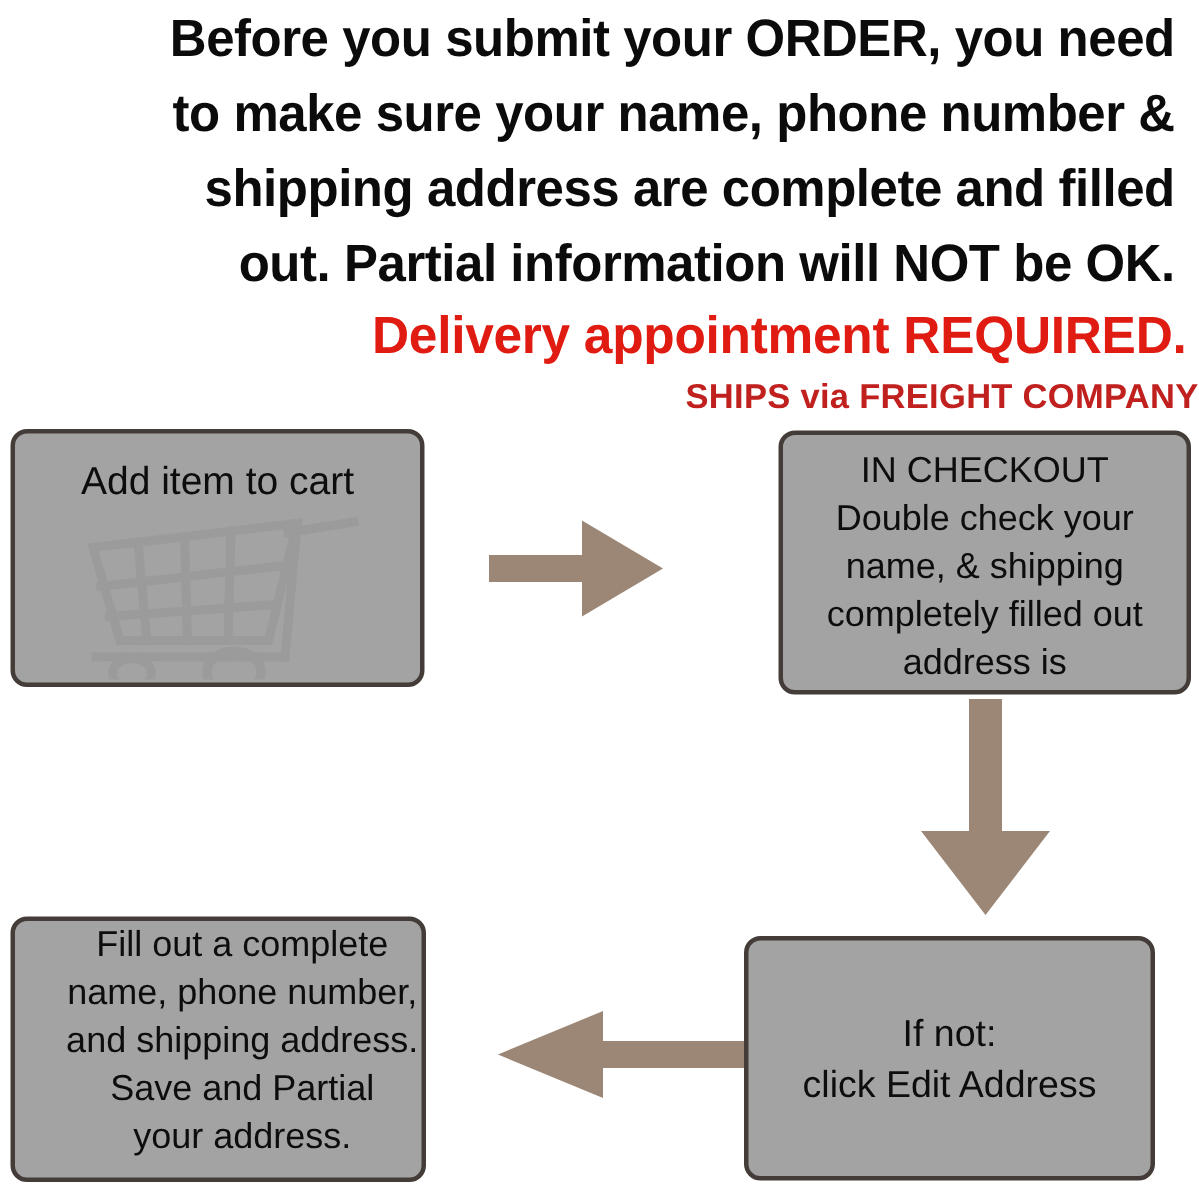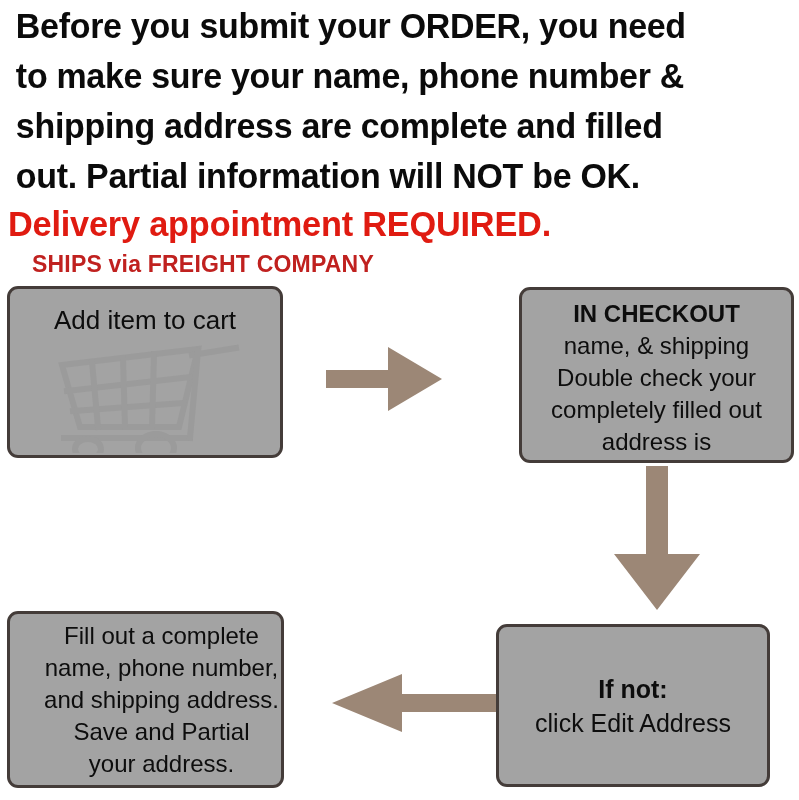--- a/index.html
+++ b/index.html
@@ -18,21 +18,21 @@
     background: #ffffff;
     overflow: hidden;
   }
 
   
   .header-block {
     position: absolute;
     left: 0;
     top: 0;
     width: 799px;
-    text-align: left;
+    text-align: right;
   }
   .headline {
     font-family: "Liberation Sans", sans-serif;
     font-weight: bold;
     font-size: 35px;
     line-height: 48px;
     color: #0b0b0b;
     letter-spacing: -0.3px;
     padding: 2px 4px 0 4px;
     transform: scaleX(0.97);
@@ -74,21 +74,21 @@
     text-align: center;
     color: #0d0d0d;
   }
   .box-line {
     font-family: "Liberation Sans", sans-serif;
     font-size: 25px;
     line-height: 34px;
     white-space: nowrap;
   }
   .box-line.bold {
-    font-weight: bold;
+    font-weight: normal;
   }
 
   #box-add-cart {
     left: 7px;
     top: 286px;
     width: 276px;
     height: 172px;
     justify-content: flex-start;
     padding-top: 14px;
   }
@@ -102,21 +102,21 @@
     justify-content: flex-start;
     padding-top: 8px;
   }
   #box-in-checkout .box-line { font-size: 24px; line-height: 32px; }
 
   #box-fill-out {
     left: 7px;
     top: 611px;
     width: 277px;
     height: 177px;
-    justify-content: center;
+    justify-content: flex-start;
     padding-left: 32px;
   }
   #box-fill-out .box-line { font-size: 24px; line-height: 32px; }
 
   #box-if-not {
     left: 496px;
     top: 624px;
     width: 274px;
     height: 163px;
     justify-content: center;
@@ -182,22 +182,22 @@
   </div>
 
   <div class="arrow" id="arrow-right-top">
     <svg viewBox="0 0 118 70" width="118" height="70" aria-hidden="true">
       <path d="M 0 26 L 62 26 L 62 3 L 116 35 L 62 67 L 62 44 L 0 44 Z" fill="#9c8776"></path>
     </svg>
   </div>
 
   <div class="flow-box" id="box-in-checkout">
     <div class="box-line bold">IN CHECKOUT</div>
+    <div class="box-line">Double check your</div>
     <div class="box-line">name, &amp; shipping</div>
-    <div class="box-line">Double check your</div>
     <div class="box-line">completely filled out</div>
     <div class="box-line">address is</div>
   </div>
 
   <div class="arrow" id="arrow-down-right">
     <svg viewBox="0 0 92 146" width="92" height="146" aria-hidden="true">
       <path d="M 34 0 L 56 0 L 56 88 L 88 88 L 45 144 L 2 88 L 34 88 Z" fill="#9c8776"></path>
     </svg>
   </div>
 

